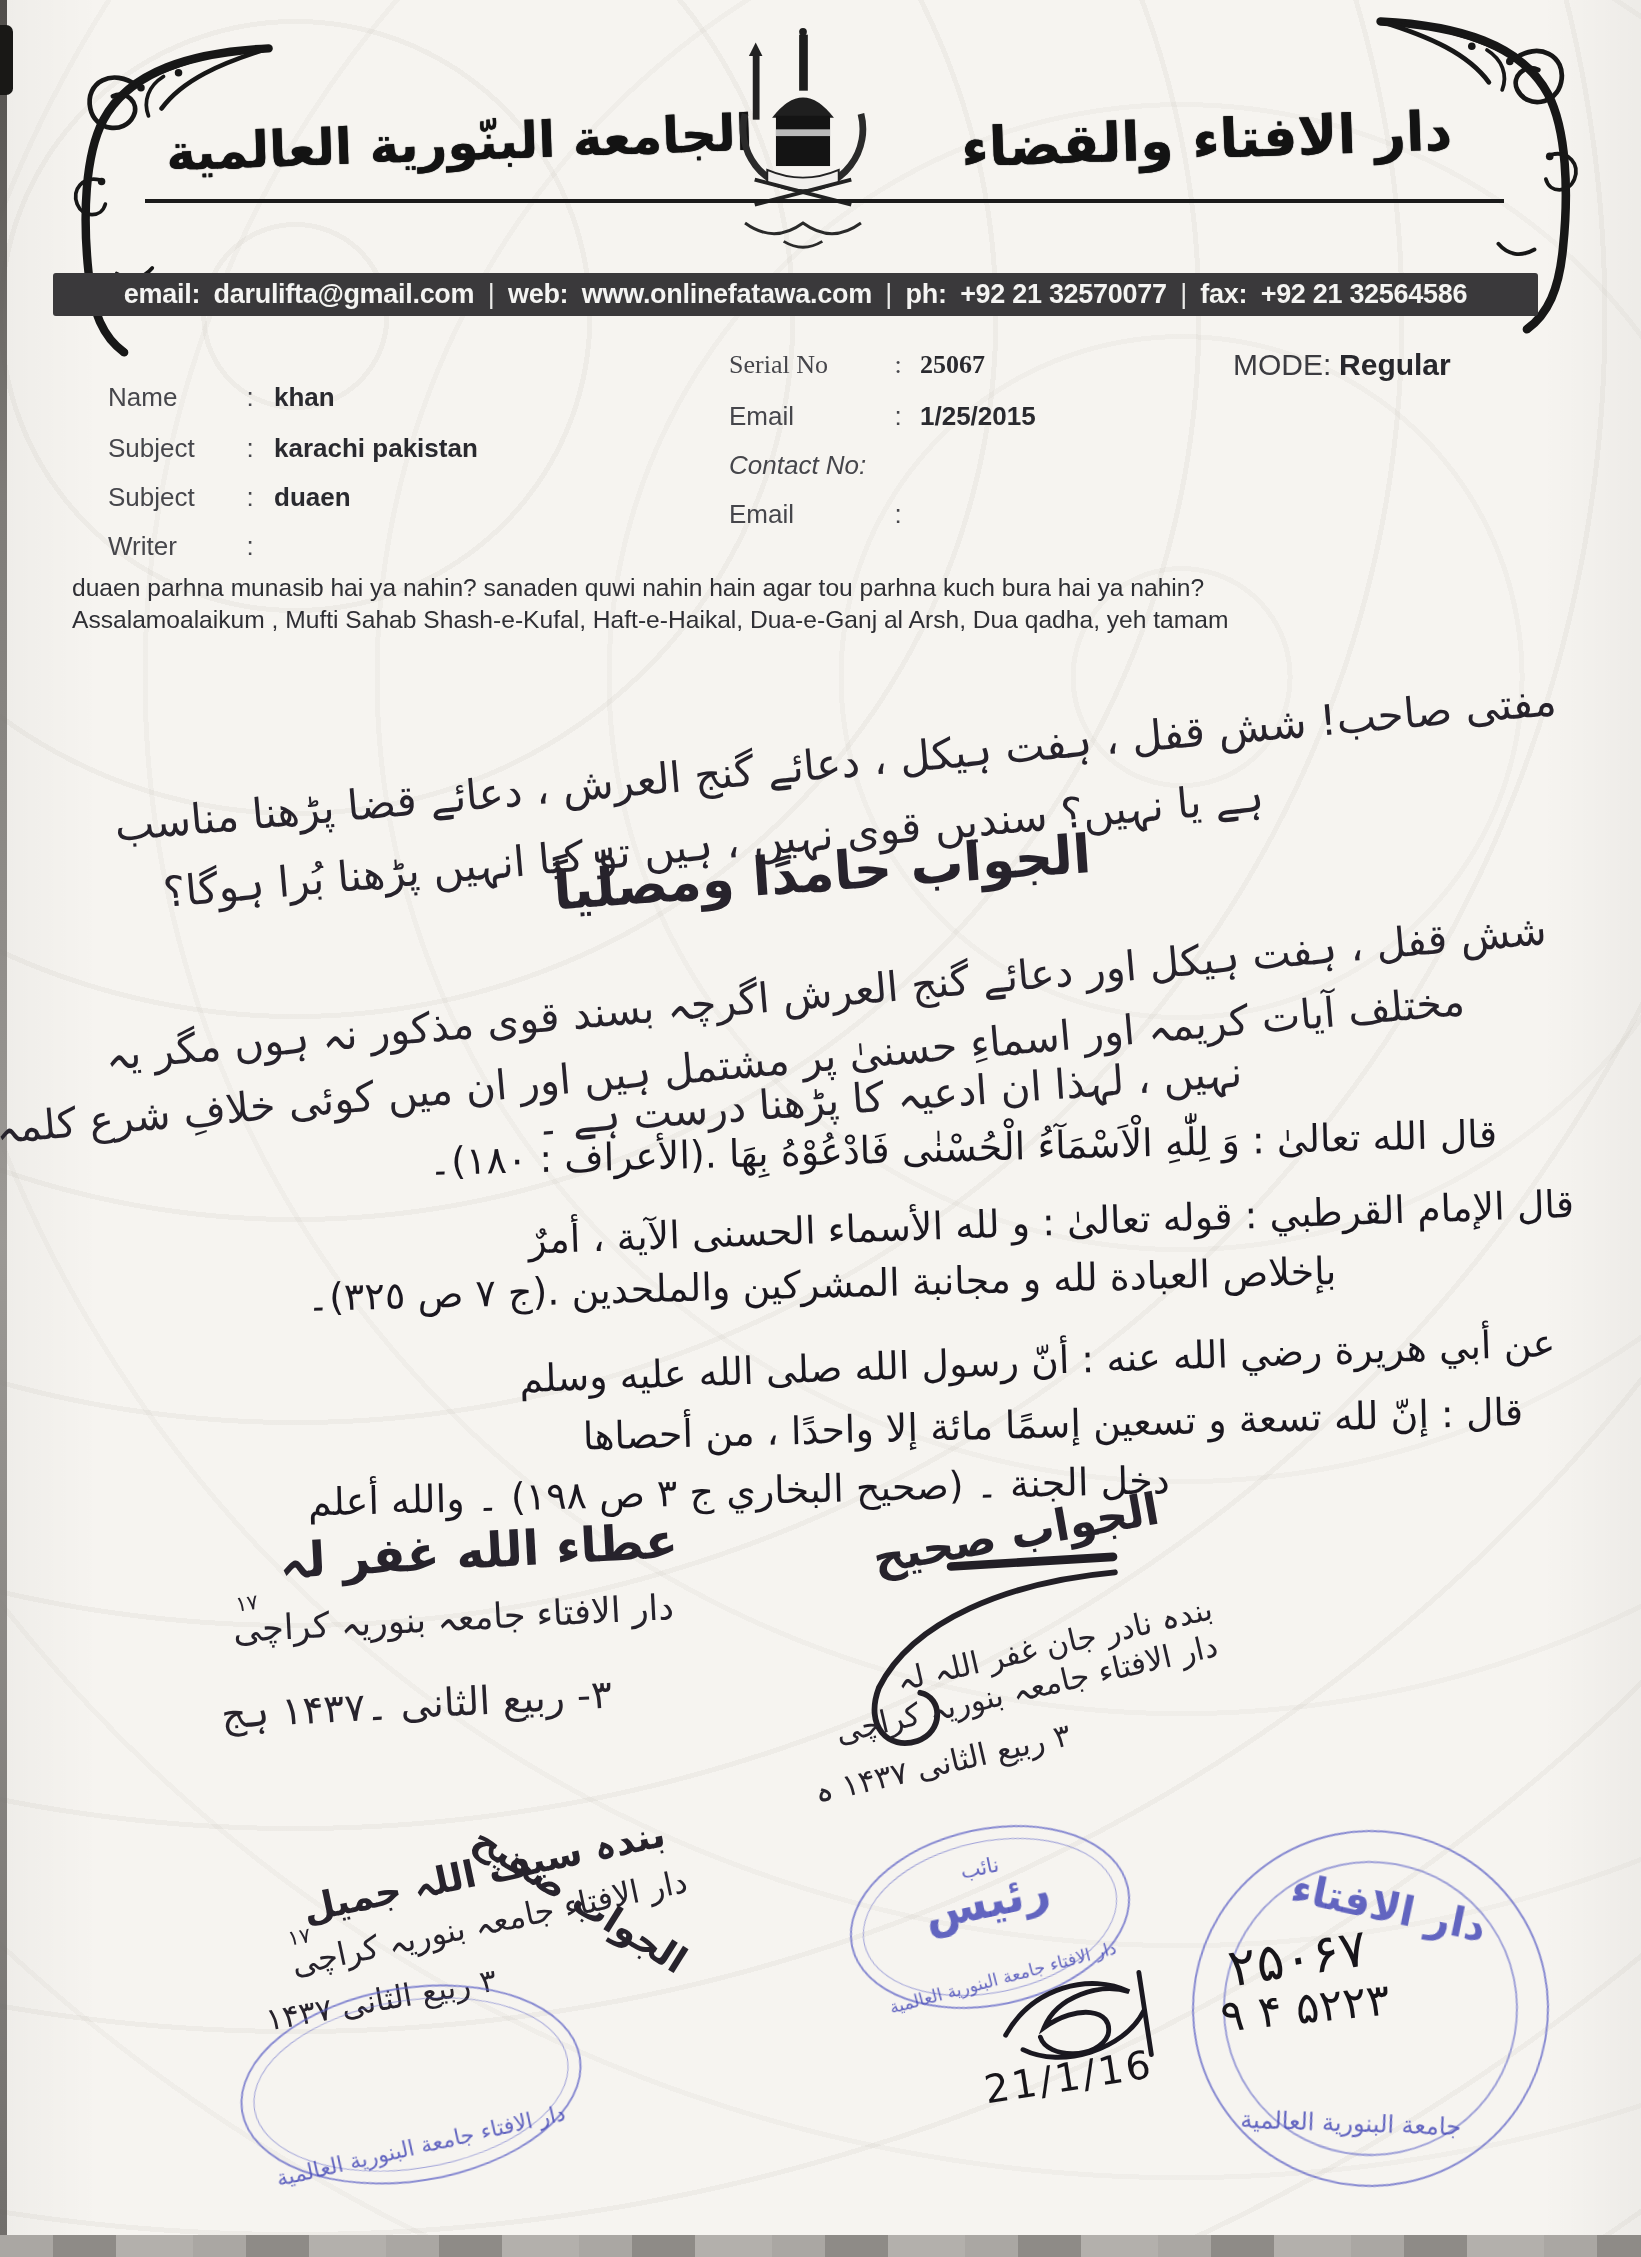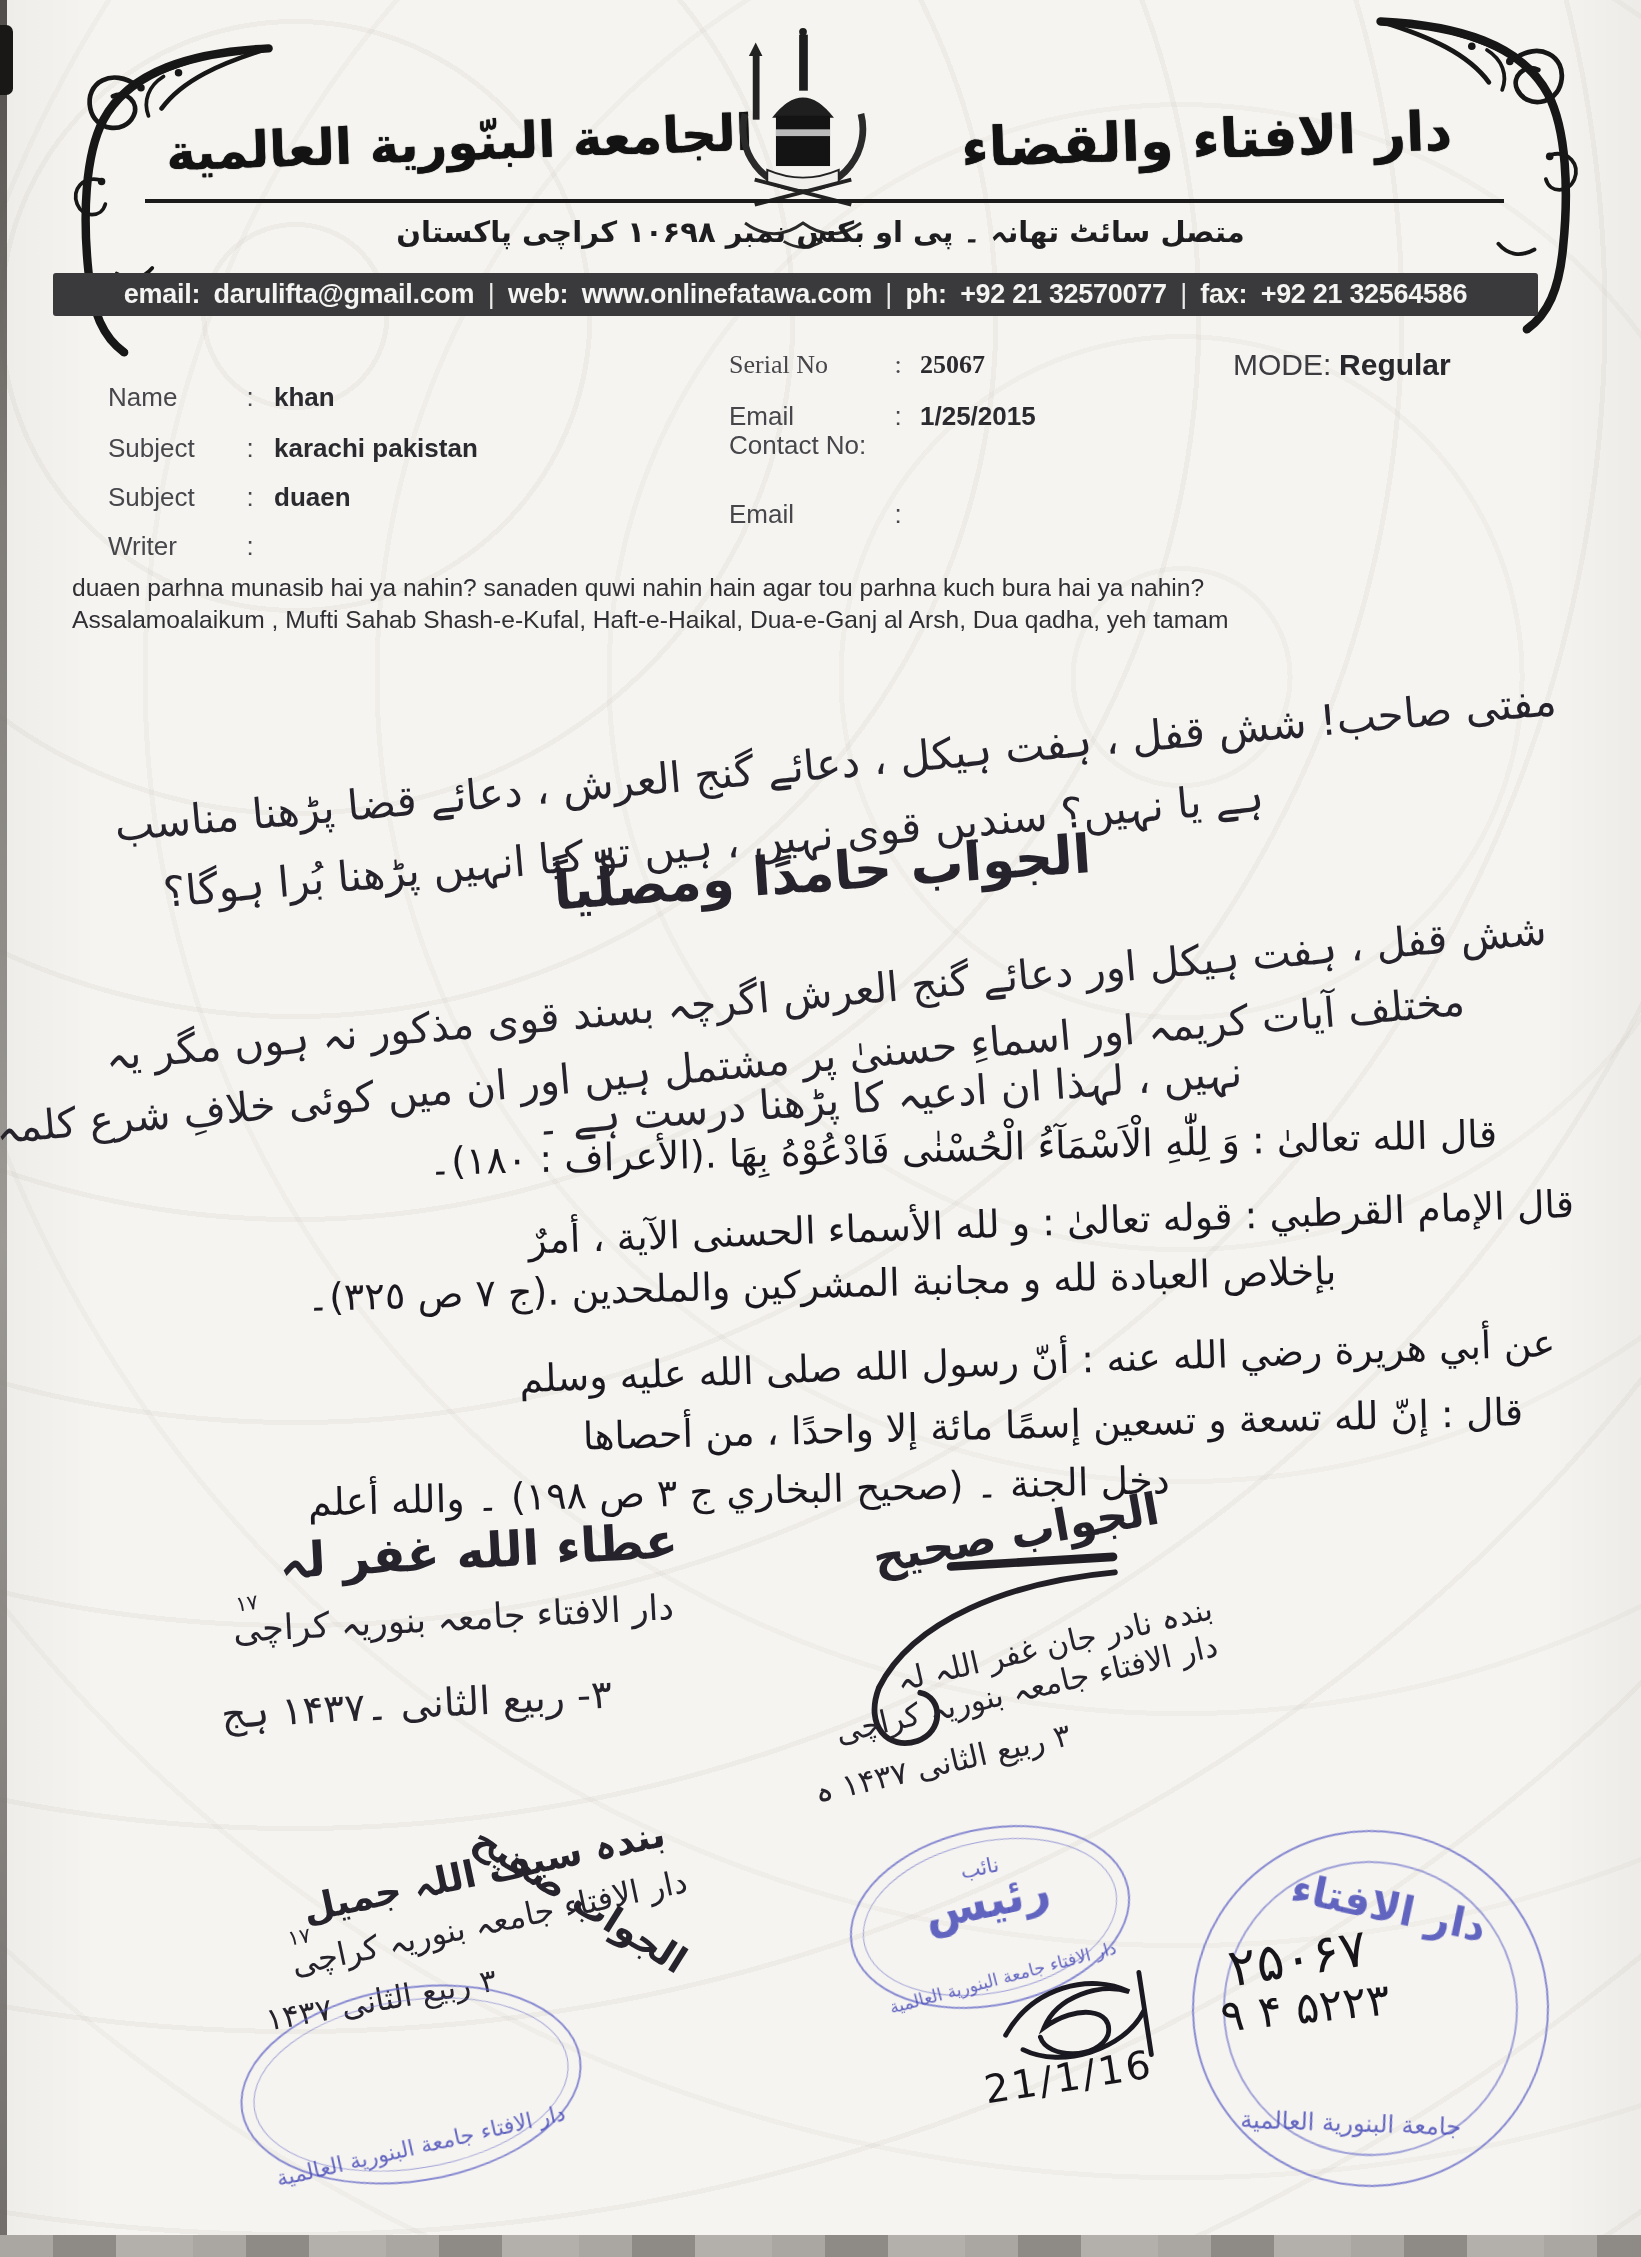--- a/index.html
+++ b/index.html
@@ -116,21 +116,20 @@
     <rect x="62" y="94" width="56" height="52" fill="#141414"></rect>
     <rect x="62" y="108" width="56" height="7" fill="#d8d8d8" opacity="0.85"></rect>
     <path d="M53,150 Q90,166 127,150 L127,163 Q90,179 53,163 Z" fill="#f1efec" stroke="#222" stroke-width="2"></path>
     <line x1="40" y1="186" x2="140" y2="160" stroke="#222" stroke-width="4"></line>
     <line x1="40" y1="160" x2="140" y2="186" stroke="#222" stroke-width="4"></line>
     <path d="M30,205 q30,22 60,0 q30,22 60,0" stroke="#2a2a2a" stroke-width="3" fill="none"></path>
     <path d="M70,224 q20,12 40,0" stroke="#2a2a2a" stroke-width="3" fill="none"></path>
   </svg>
 
   <div class="header-rule"></div>
-  <div class="address-line">متصل سائٹ تھانہ ۔ پی او بکس نمبر ۱۰۶۹۸ کراچی پاکستان</div>
 
   <div class="contact-bar">
     <span>email:</span>
     <span>darulifta@gmail.com</span>
     <span class="sep">|</span>
     <span>web:</span>
     <span>www.onlinefatawa.com</span>
     <span class="sep">|</span>
     <span>ph:</span>
     <span>+92 21 32570077</span>
@@ -150,21 +149,21 @@
   </div>
   <div class="frow fleft" style="left:108px;top:499px;text-decoration:underline;">
     <span class="lbl">Writer</span><span class="sep">:</span><span class="val"></span>
   </div>
   <div class="frow fright" style="left:729px;top:350px;font-family:Liberation Serif, serif;">
     <span class="lbl">Serial No</span><span class="sep">:</span><span class="val">25067</span>
   </div>
   <div class="frow fright" style="left:729px;top:401px;">
     <span class="lbl">Email</span><span class="sep">:</span><span class="val">1/25/2015</span>
   </div>
-  <div class="frow fright" style="left:729px;top:430px;">
+  <div class="frow fright" style="left:729px;top:450px;font-style:italic;">
     <span class="lbl">Contact No:</span><span class="sep"></span><span class="val"></span>
   </div>
   <div class="frow fright" style="left:729px;top:499px;">
     <span class="lbl">Email</span><span class="sep">:</span><span class="val"></span>
   </div>
   <div class="mode">
     <span>MODE:</span><span class="val">Regular</span>
   </div>
 
   <div class="q-en">

